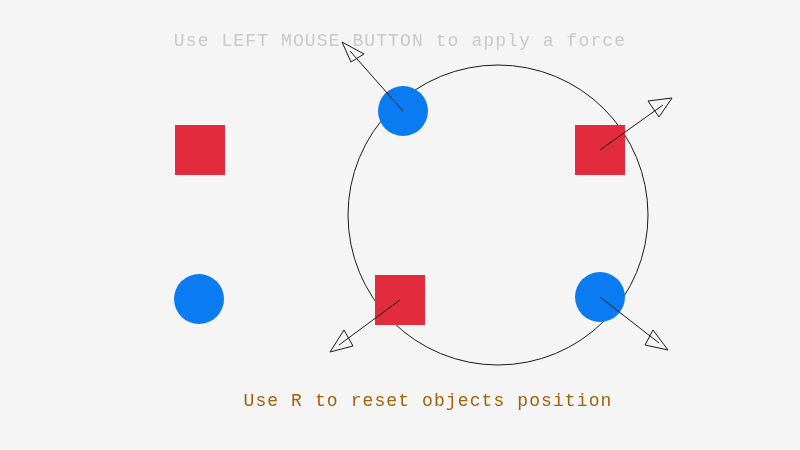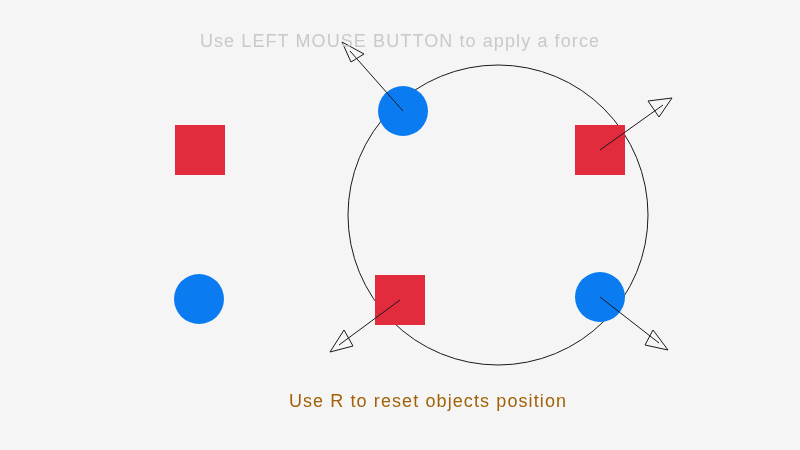--- a/index.html
+++ b/index.html
@@ -24,21 +24,21 @@
     left: 0;
     top: 0;
     width: 800px;
     height: 450px;
     display: block;
   }
   .hint-text {
     position: absolute;
     width: 100%;
     text-align: center;
-    font-family: Liberation Sans, sans-serif;
+    font-family: Liberation Mono, monospace;
     font-size: 18px;
     letter-spacing: 1.1px;
     white-space: pre;
     pointer-events: none;
   }
   #hint-top {
     top: 31px;
     color: #c9c9c9;
   }
   #hint-bottom {

